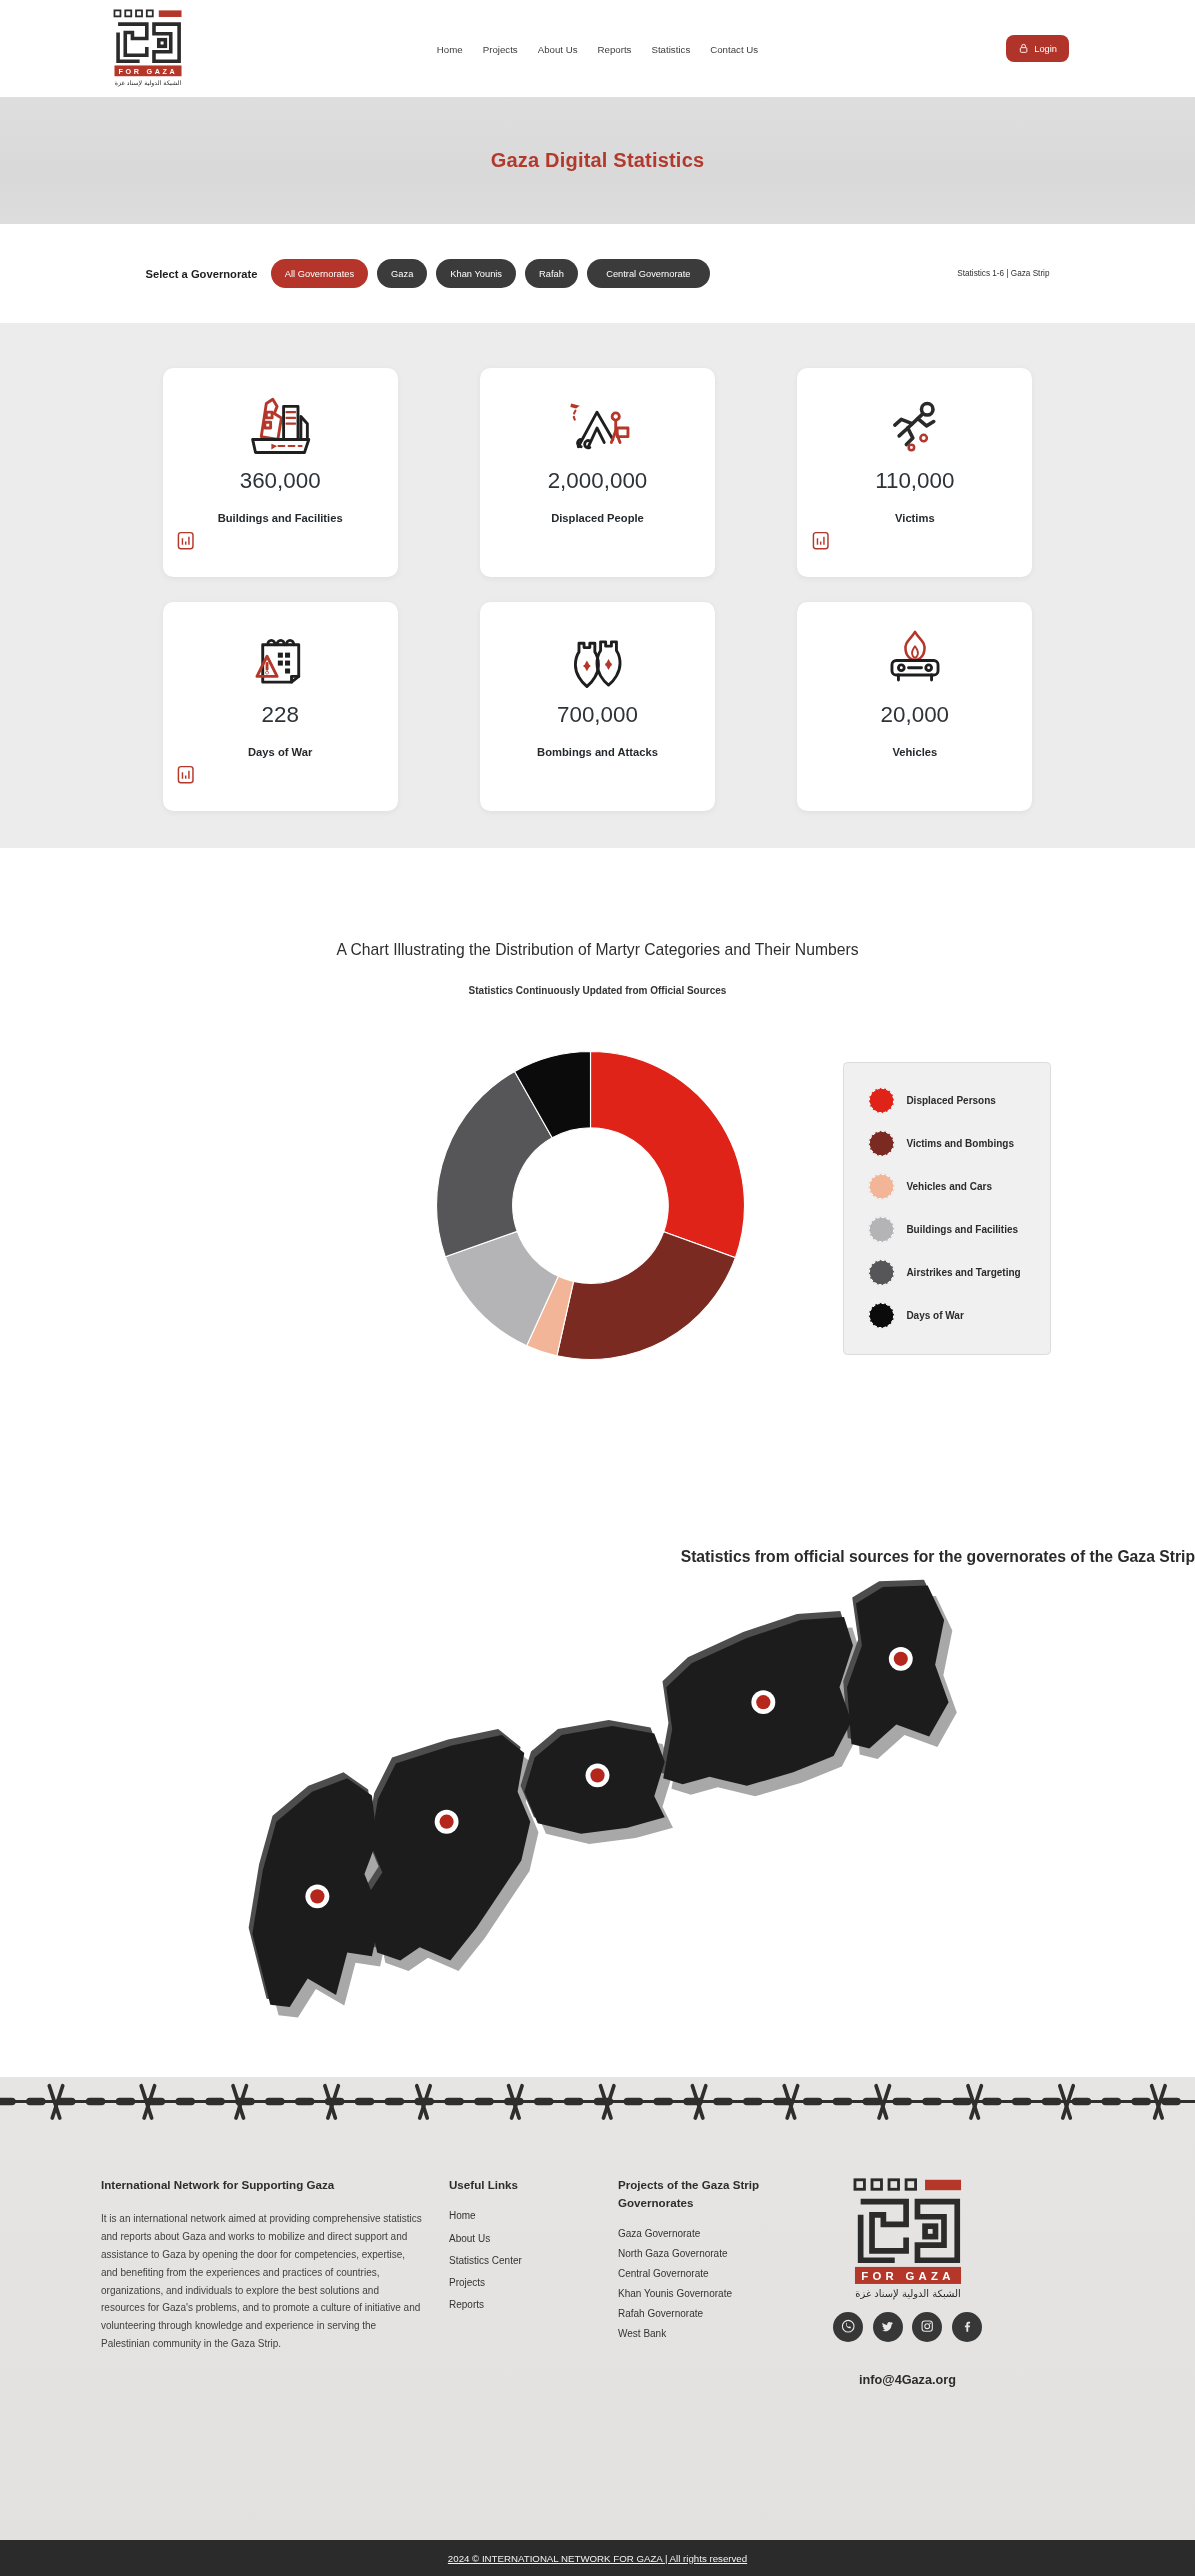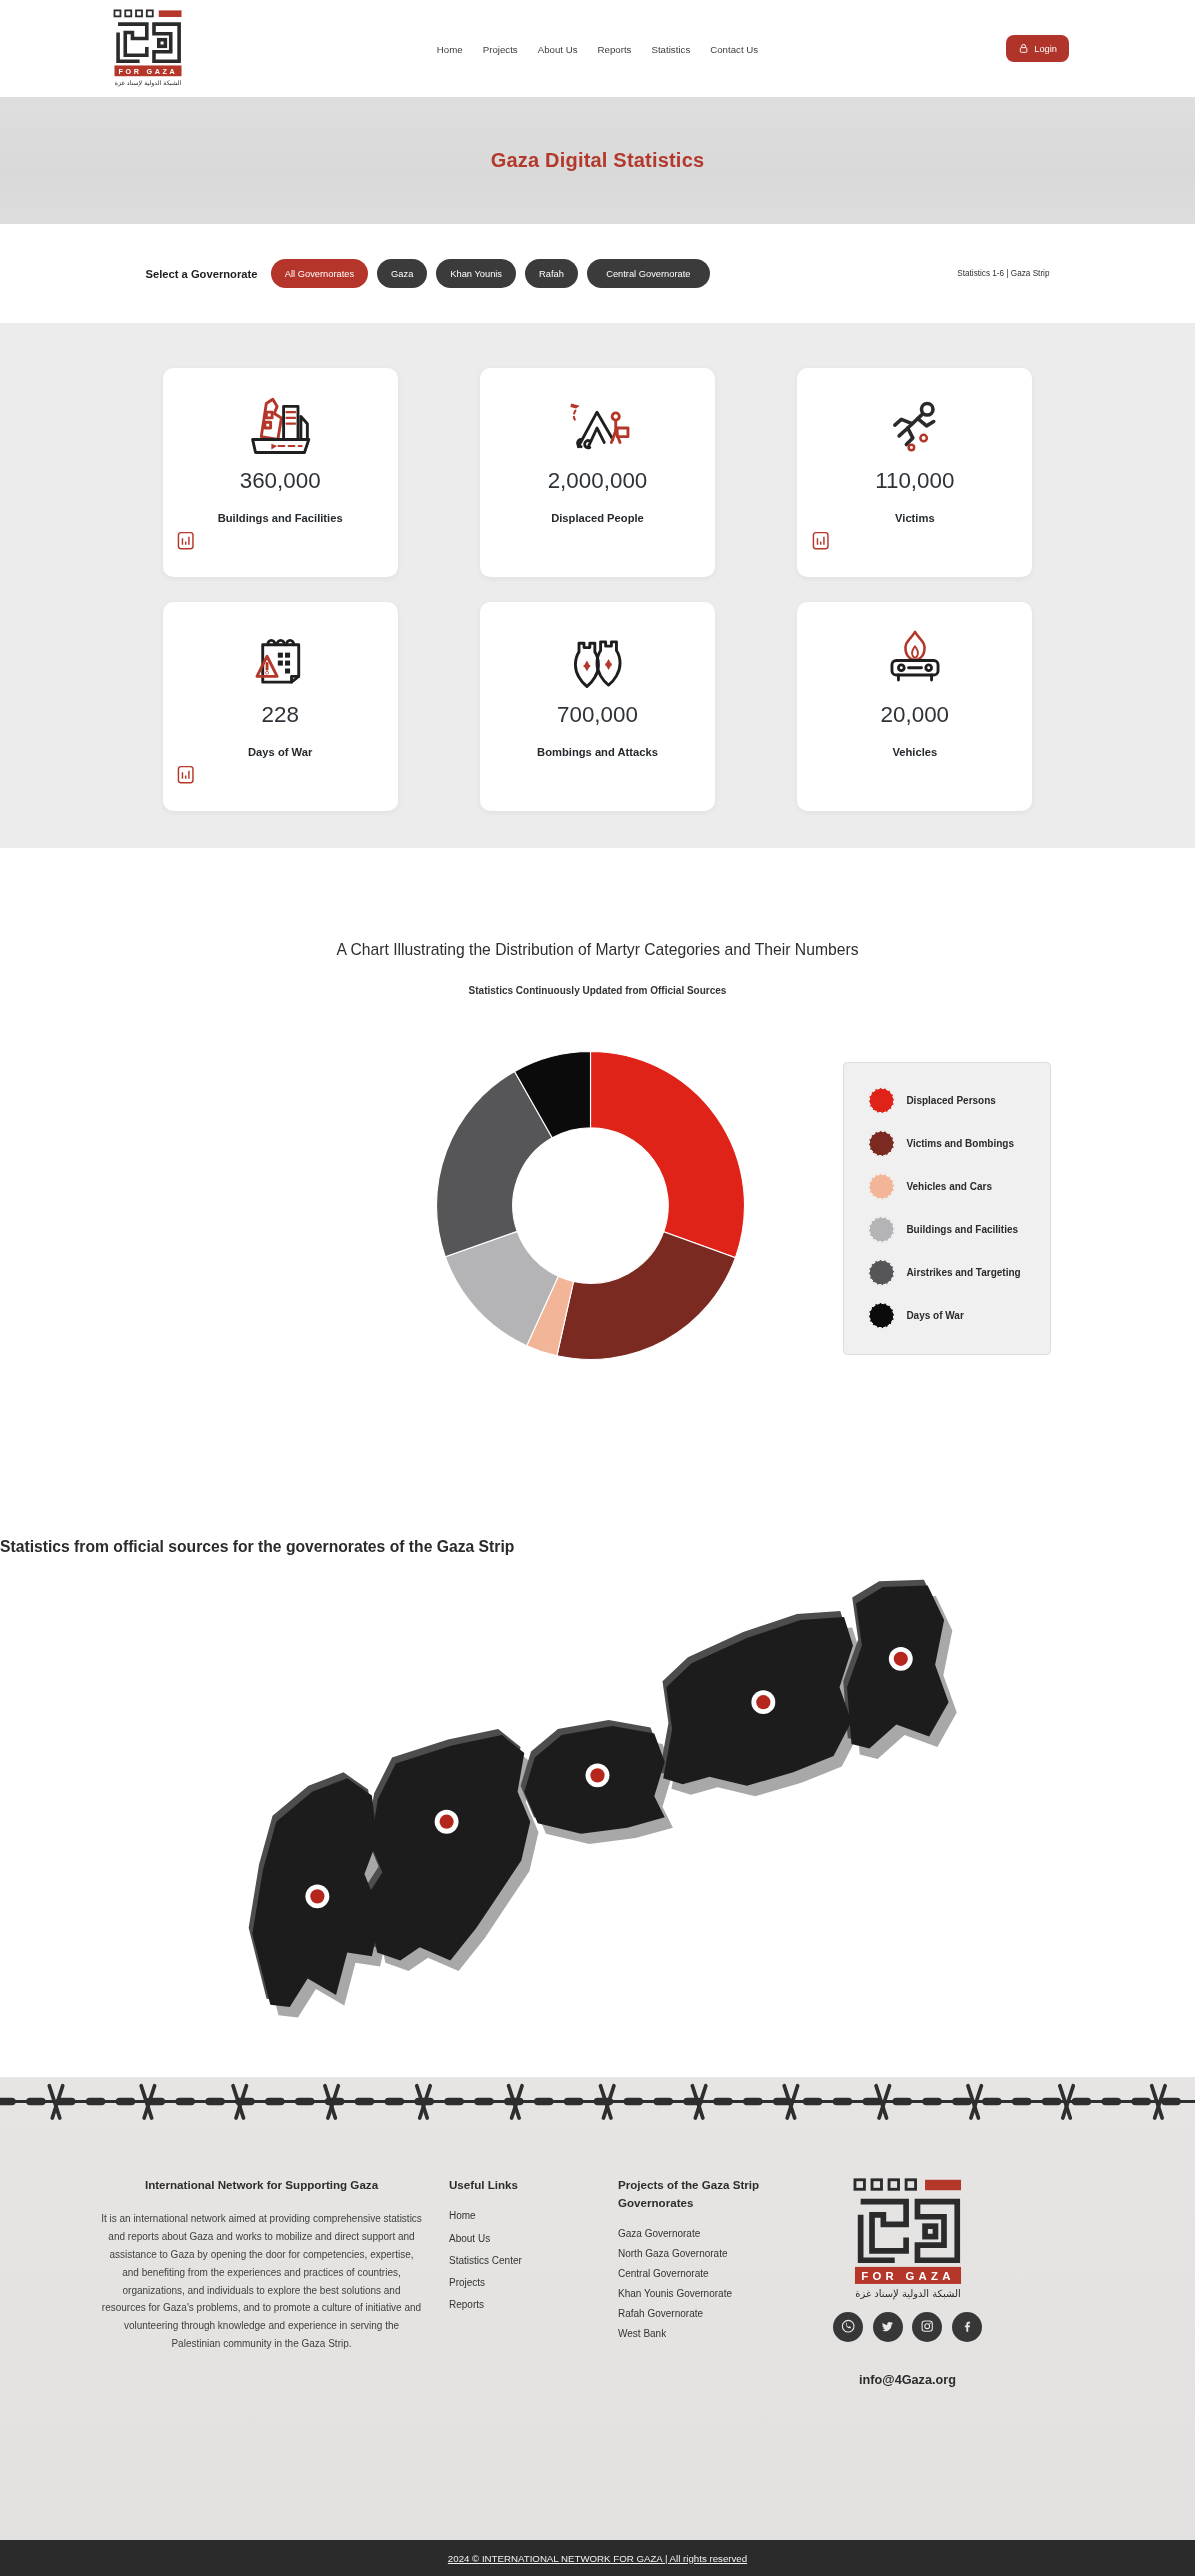--- a/index.html
+++ b/index.html
@@ -41,30 +41,30 @@
   .chart-subtitle { position:absolute; top:137px; width:100%; text-align:center; font-size:10px; font-weight:bold; color:#333; }
   .donut-svg { position:absolute; left:435px; top:202px; }
   .legend-panel { position:absolute; left:843px; top:214px; width:208px; background:#f0f0f0; border:0.7px solid #dcdcdc; border-radius:4.5px; padding:25.4px 15px 25.4px 25.4px; }
   .legend-item { display:flex; align-items:center; height:25px; margin-bottom:18px; }
   .legend-item:last-child { margin-bottom:0; }
   .legend-swatch { width:25px; height:25px; border-radius:50%; border:1.5px dashed #fff; box-shadow:0 0 0 0.7px rgba(0,0,0,.04); flex:0 0 auto; }
   .legend-label { margin-left:12px; font-size:10px; font-weight:600; color:#2b2b2b; }
 
   
   .map-section { height:545px; background:#fff; position:relative; }
-  .map-title { position:absolute; top:6px; width:100%; text-align:left; font-size:15.7px; font-weight:bold; color:#2b2b2b; }
+  .map-title { position:absolute; top:16px; width:100%; text-align:right; font-size:15.7px; font-weight:bold; color:#2b2b2b; }
   .map-svg { position:absolute; left:224px; top:43px; }
   .map-svg path.region { cursor:pointer; }
 
   
   .footer { height:463px; background:linear-gradient(180deg,#e6e5e3 0%,#e2e1df 100%); position:relative; }
   .barbed { position:absolute; top:4.5px; left:0; width:1195px; height:39px; }
   .footer-cols { position:absolute; top:99px; left:101px; display:flex; gap:27px; }
   .fcol h3 { font-size:11.6px; font-weight:bold; color:#2d2d2d; margin-bottom:16.4px; line-height:1.55; }
-  .fcol-about { width:321px;text-align:center; }
+  .fcol-about { width:321px; }
   .fcol-about p { font-size:10px; color:#3f3f3f; line-height:1.78; }
   .fcol-links { width:142px; }
   .fcol-links a, .fcol-projects a { display:block; font-size:10px; color:#333; margin-bottom:11.2px; }
   .fcol-projects { width:173px; }
   .fcol-projects a { margin-bottom:9px; }
   .fcol-brand { width:179px; display:flex; flex-direction:column; align-items:center; }
   .socials { display:flex; gap:9.7px; margin-top:10.5px; }
   .social { width:30px; height:30px; border-radius:50%; background:#373737; display:flex; align-items:center; justify-content:center; cursor:pointer; }
   .footer-email { margin-top:31px; font-size:12.7px; font-weight:bold; color:#2b2b2b; }
 

